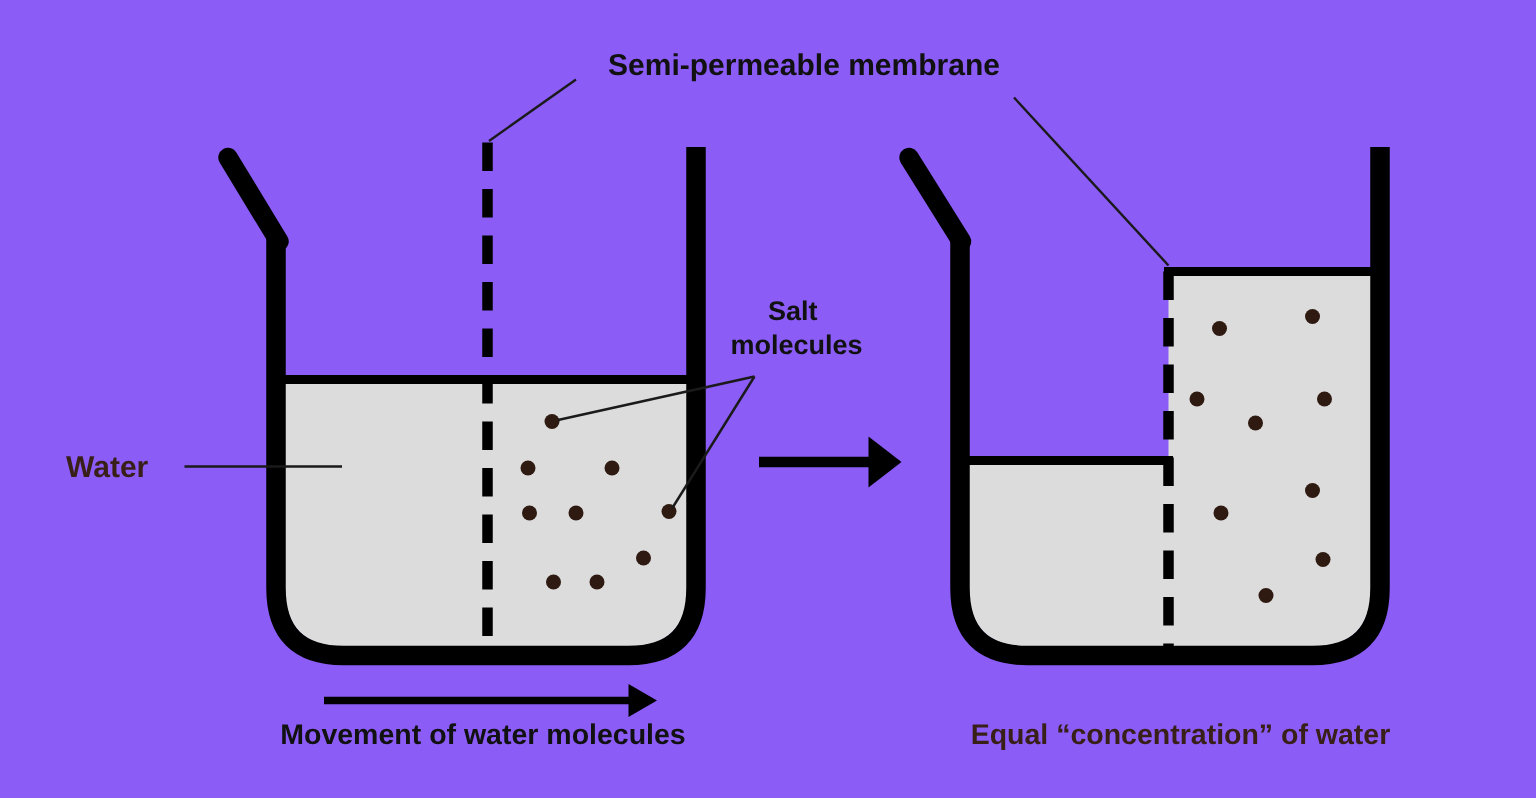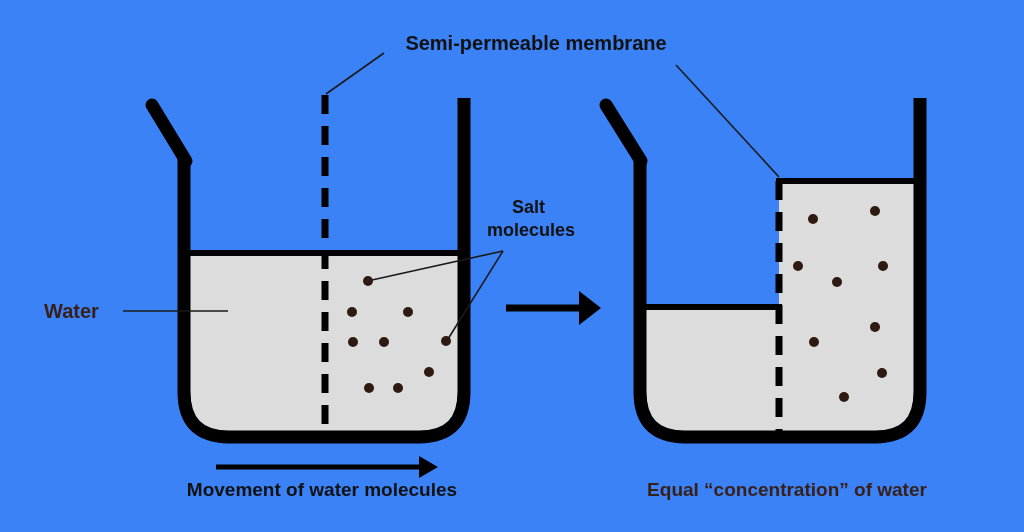--- a/index.html
+++ b/index.html
@@ -5,21 +5,21 @@
   html, body {
     margin: 0;
     padding: 0;
     background: #ffffff;
     font-family: "Liberation Sans", sans-serif;
   }
   .canvas {
     position: relative;
     width: 1024px;
     height: 532px;
-    background: #3b82f6;
+    background: #8b5cf6;
     overflow: hidden;
   }
   svg { display: block; }
 
   .wall {
     fill: none;
     stroke: var(--outline);
     stroke-width: 13;
     stroke-linejoin: round;
   }

